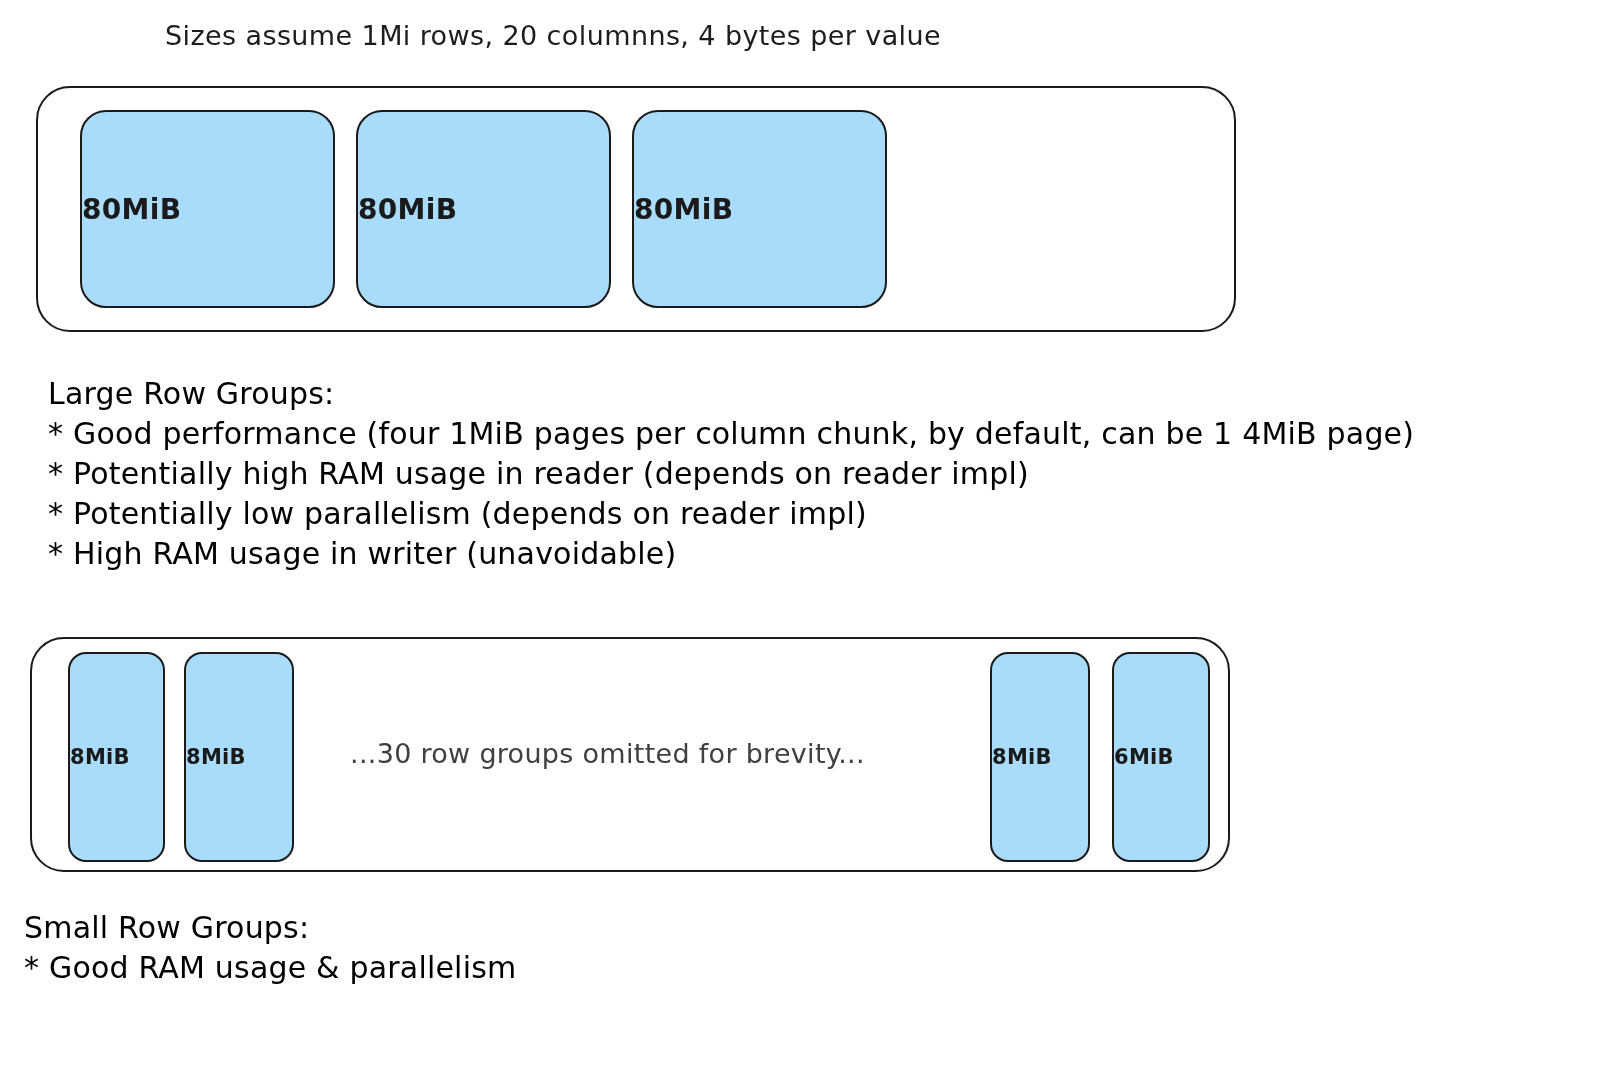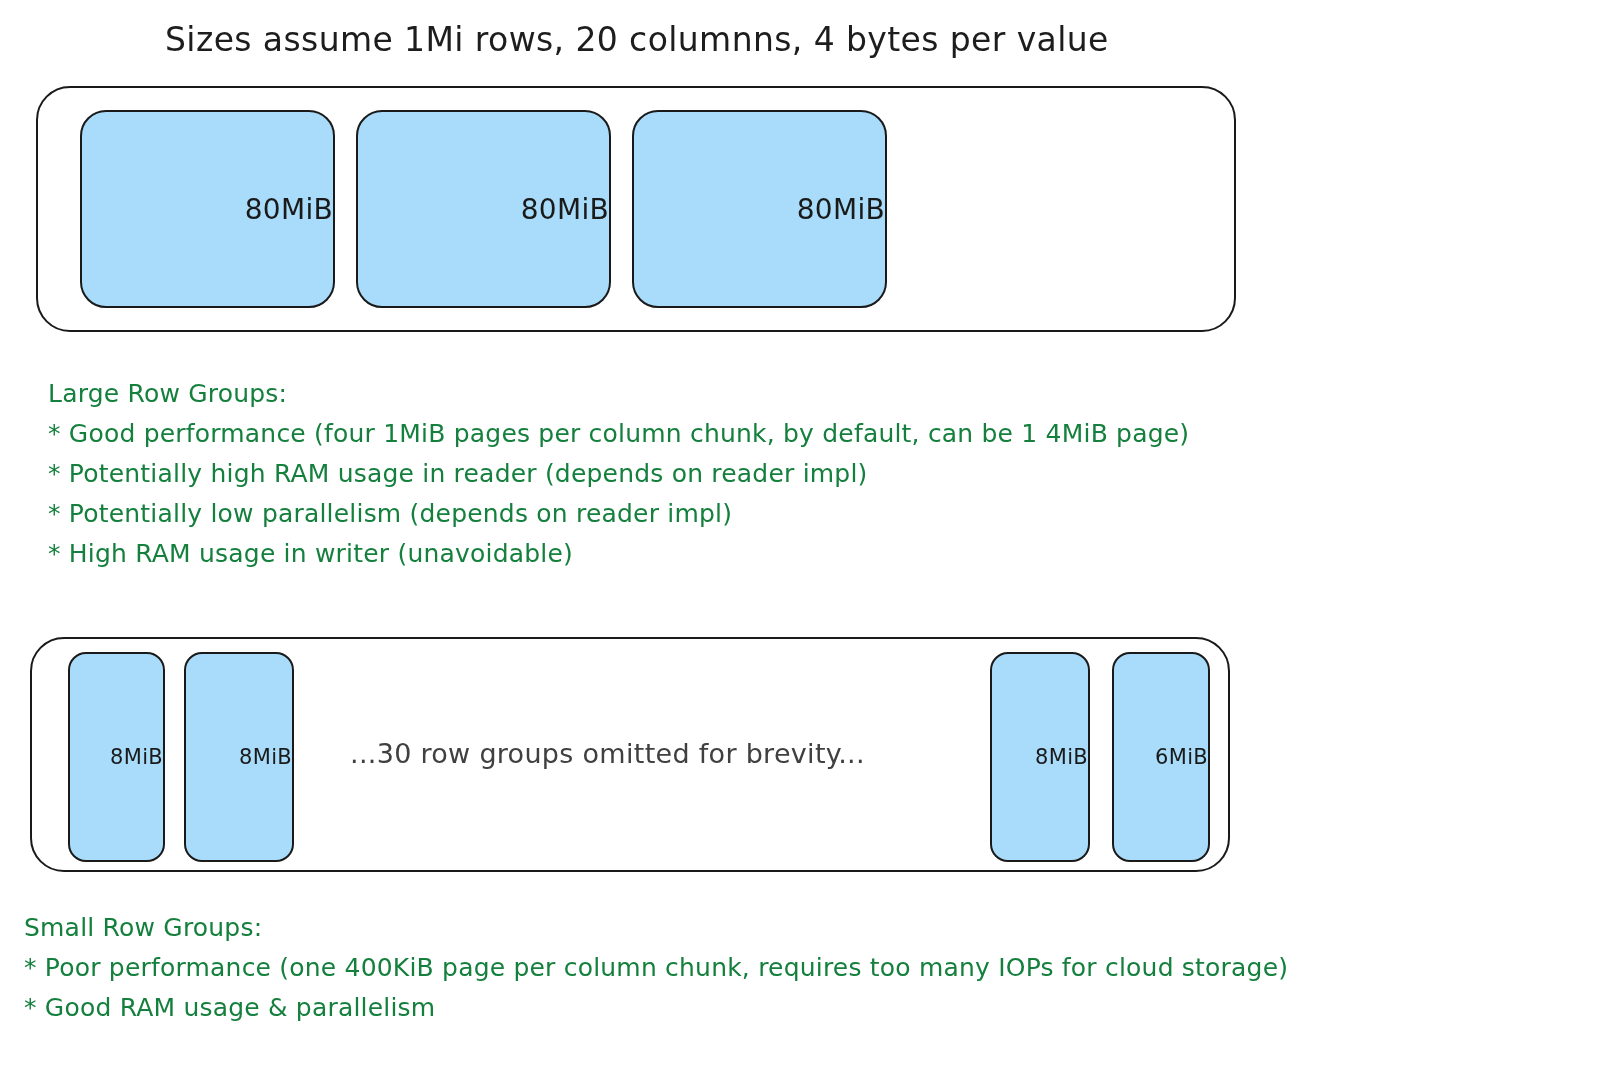--- a/index.html
+++ b/index.html
@@ -13,21 +13,21 @@
     font-family: "DejaVu Sans", sans-serif;
     color: #1a1a1a;
     position: relative;
     overflow: hidden;
   }
 
   .caption {
     position: absolute;
     left: 165px;
     top: 20px;
-    font-size: 33px;
+    font-size: 27px;
     letter-spacing: 0.4px;
     color: #1d1d1d;
     white-space: nowrap;
   }
 
   
   .container {
     position: absolute;
     box-sizing: border-box;
     border: 2.5px solid #1a1a1a;
@@ -51,21 +51,22 @@
 
   
   .block {
     position: absolute;
     box-sizing: border-box;
     background: #a8dcfa;
     border: 2.5px solid #1a1a1a;
     border-radius: 26px;
     display: flex;
     align-items: center;
-    justify-content: flex-end;
+    justify-content: flex-start;
+    font-weight: bold;
   }
   .block .label {
     font-size: 28px;
     color: #1a1a1a;
     letter-spacing: 0.3px;
     white-space: nowrap;
   }
   .block.small {
     border-radius: 18px;
   }
@@ -77,23 +78,23 @@
     position: absolute;
     font-size: 27px;
     color: #404040;
     white-space: nowrap;
     letter-spacing: 0.3px;
   }
 
   
   .notes {
     position: absolute;
-    font-size: 25px;
+    font-size: 30px;
     line-height: 40px;
-    color: #15803d;
+    color: #000000;
     letter-spacing: 0.2px;
     white-space: nowrap;
   }
   #notes-large { left: 48px; top: 374px; }
   #notes-small { left: 24px; top: 908px; }
   .notes .note-line { display: block; }
   .notes .note-heading { display: block; }
 </style>
 </head>
 <body>
@@ -140,15 +141,14 @@
     <span class="label">8MiB</span>
   </div>
 
   <div class="block small" style="left:1080px; top:13px; width:98px; height:210px;">
     <span class="label">6MiB</span>
   </div>
 </div>
 
 <div class="notes" id="notes-small">
   <span class="note-heading">Small Row Groups:</span>
-  <span class="note-line">* Poor performance (one 400KiB page per column chunk, requires too many IOPs for cloud storage)</span>
   <span class="note-line">* Good RAM usage &amp; parallelism</span>
 </div>
 
 </body></html>

